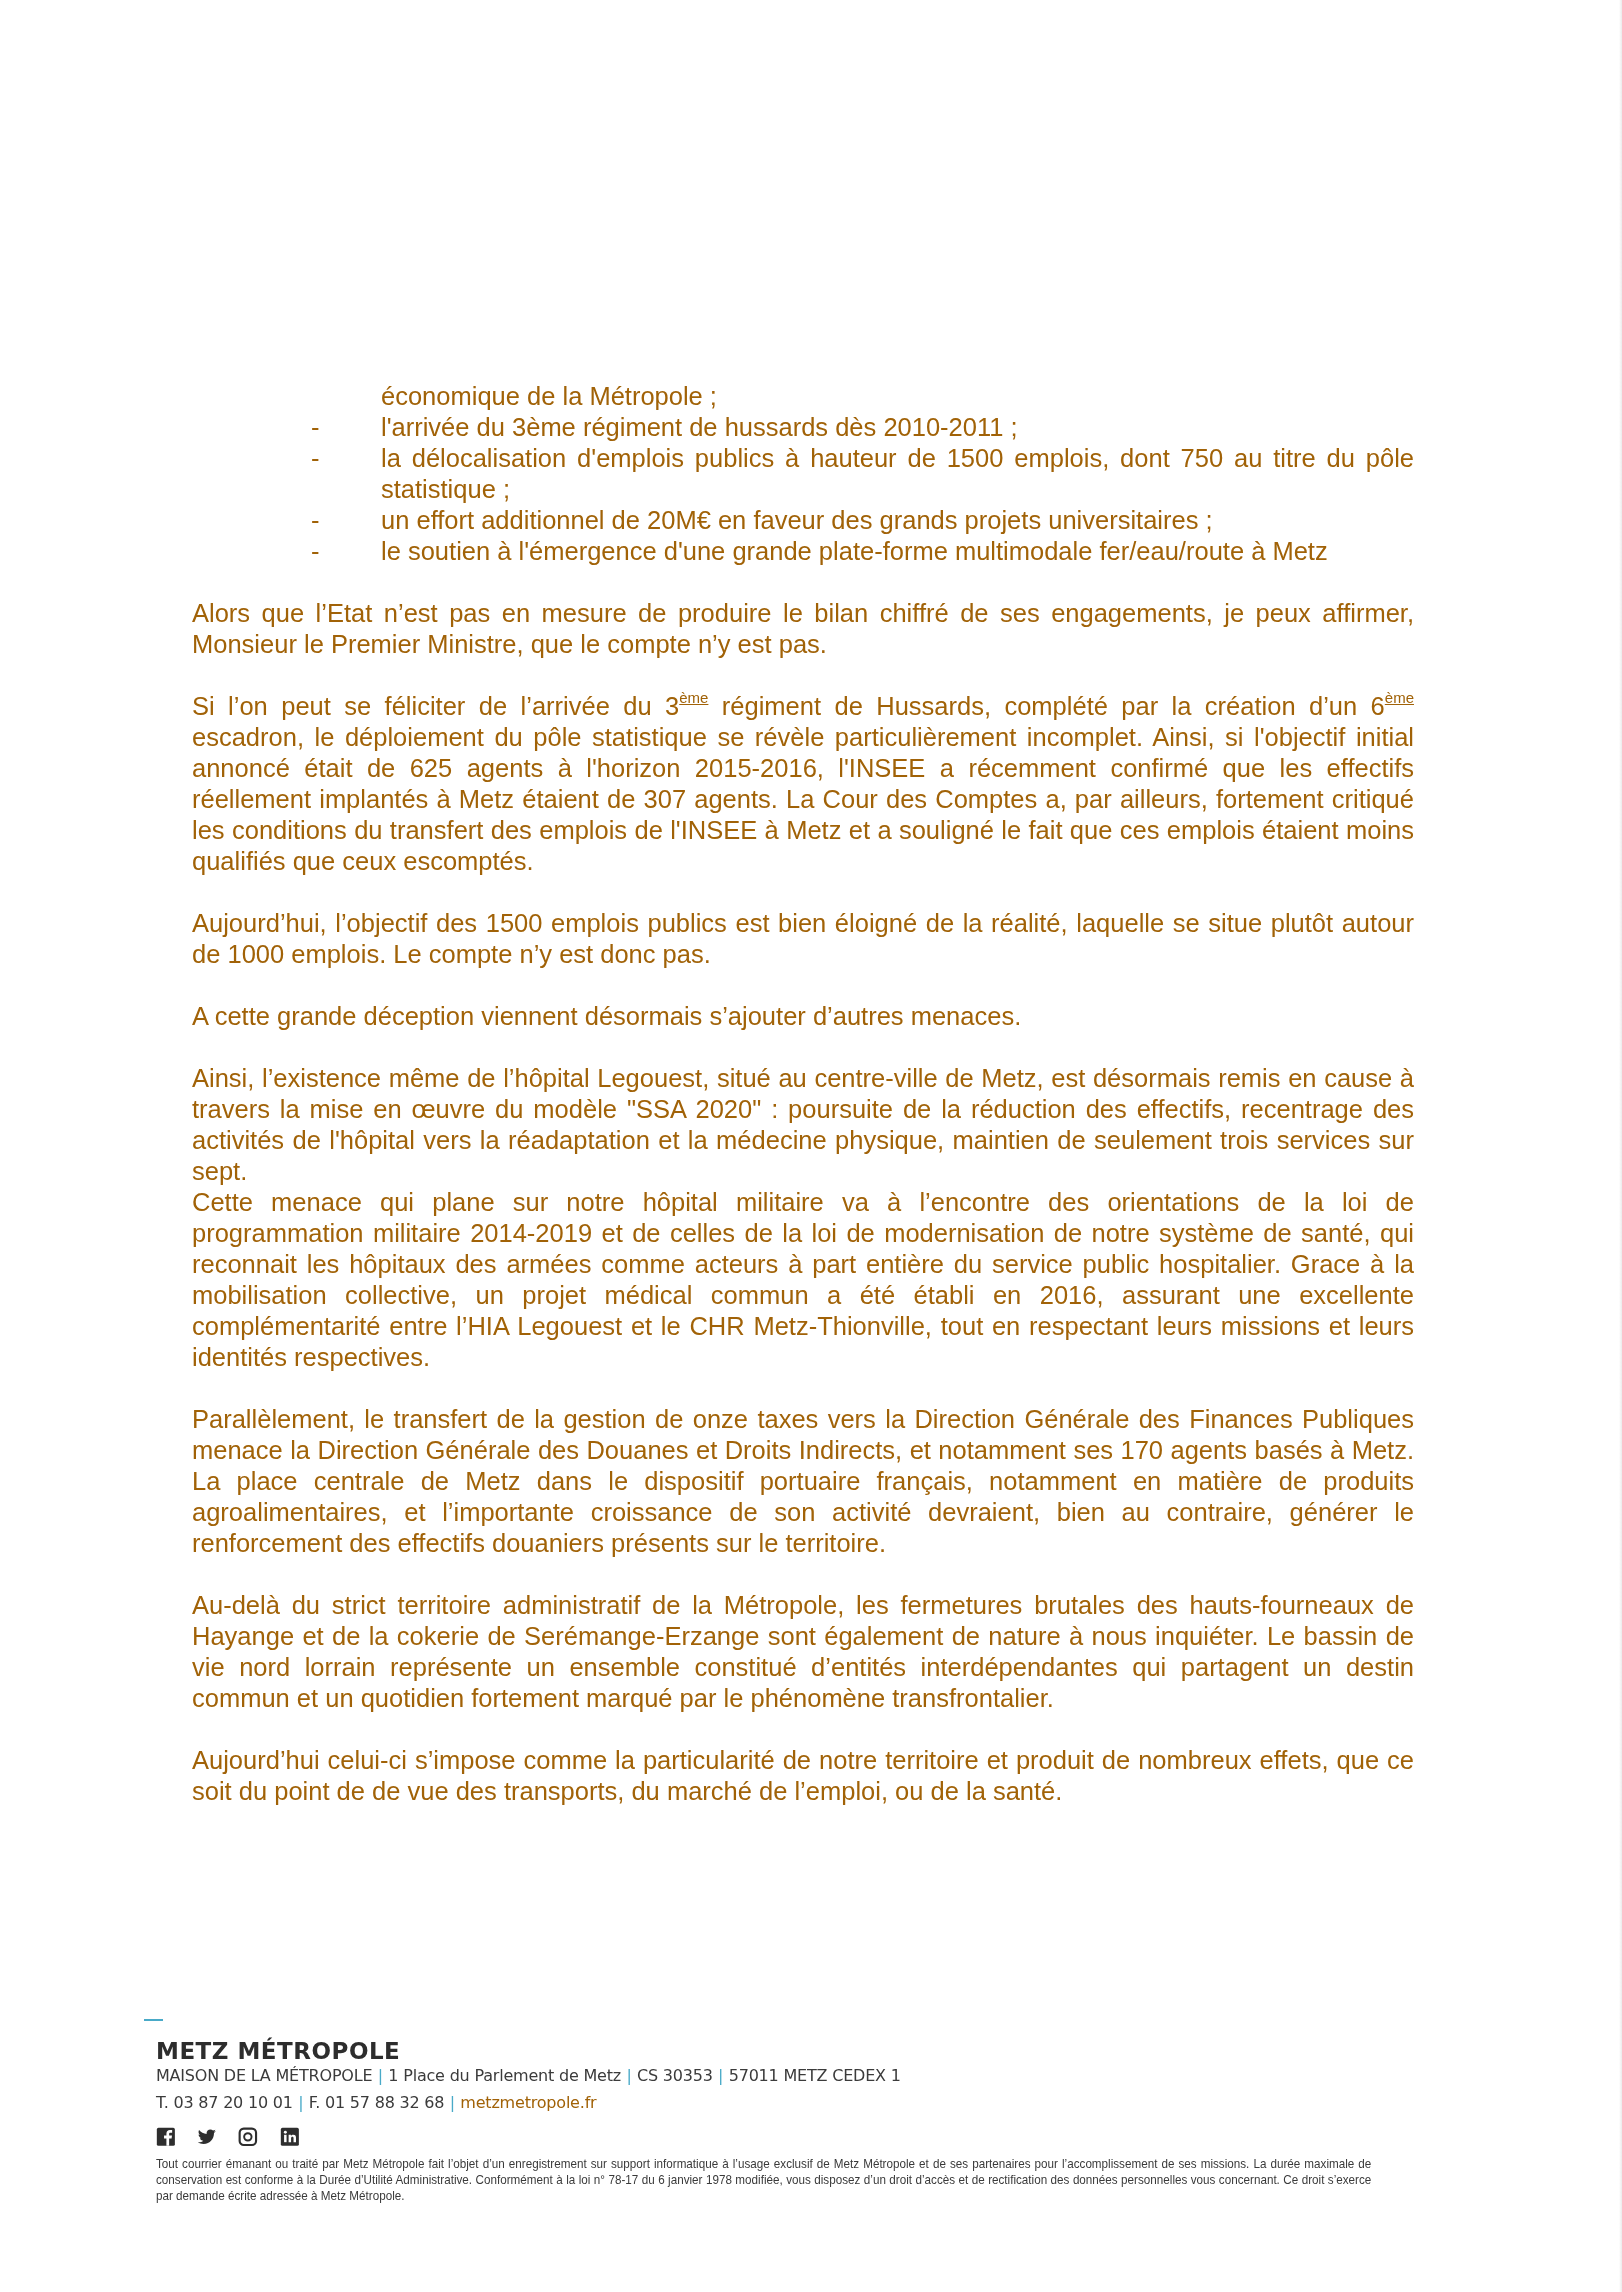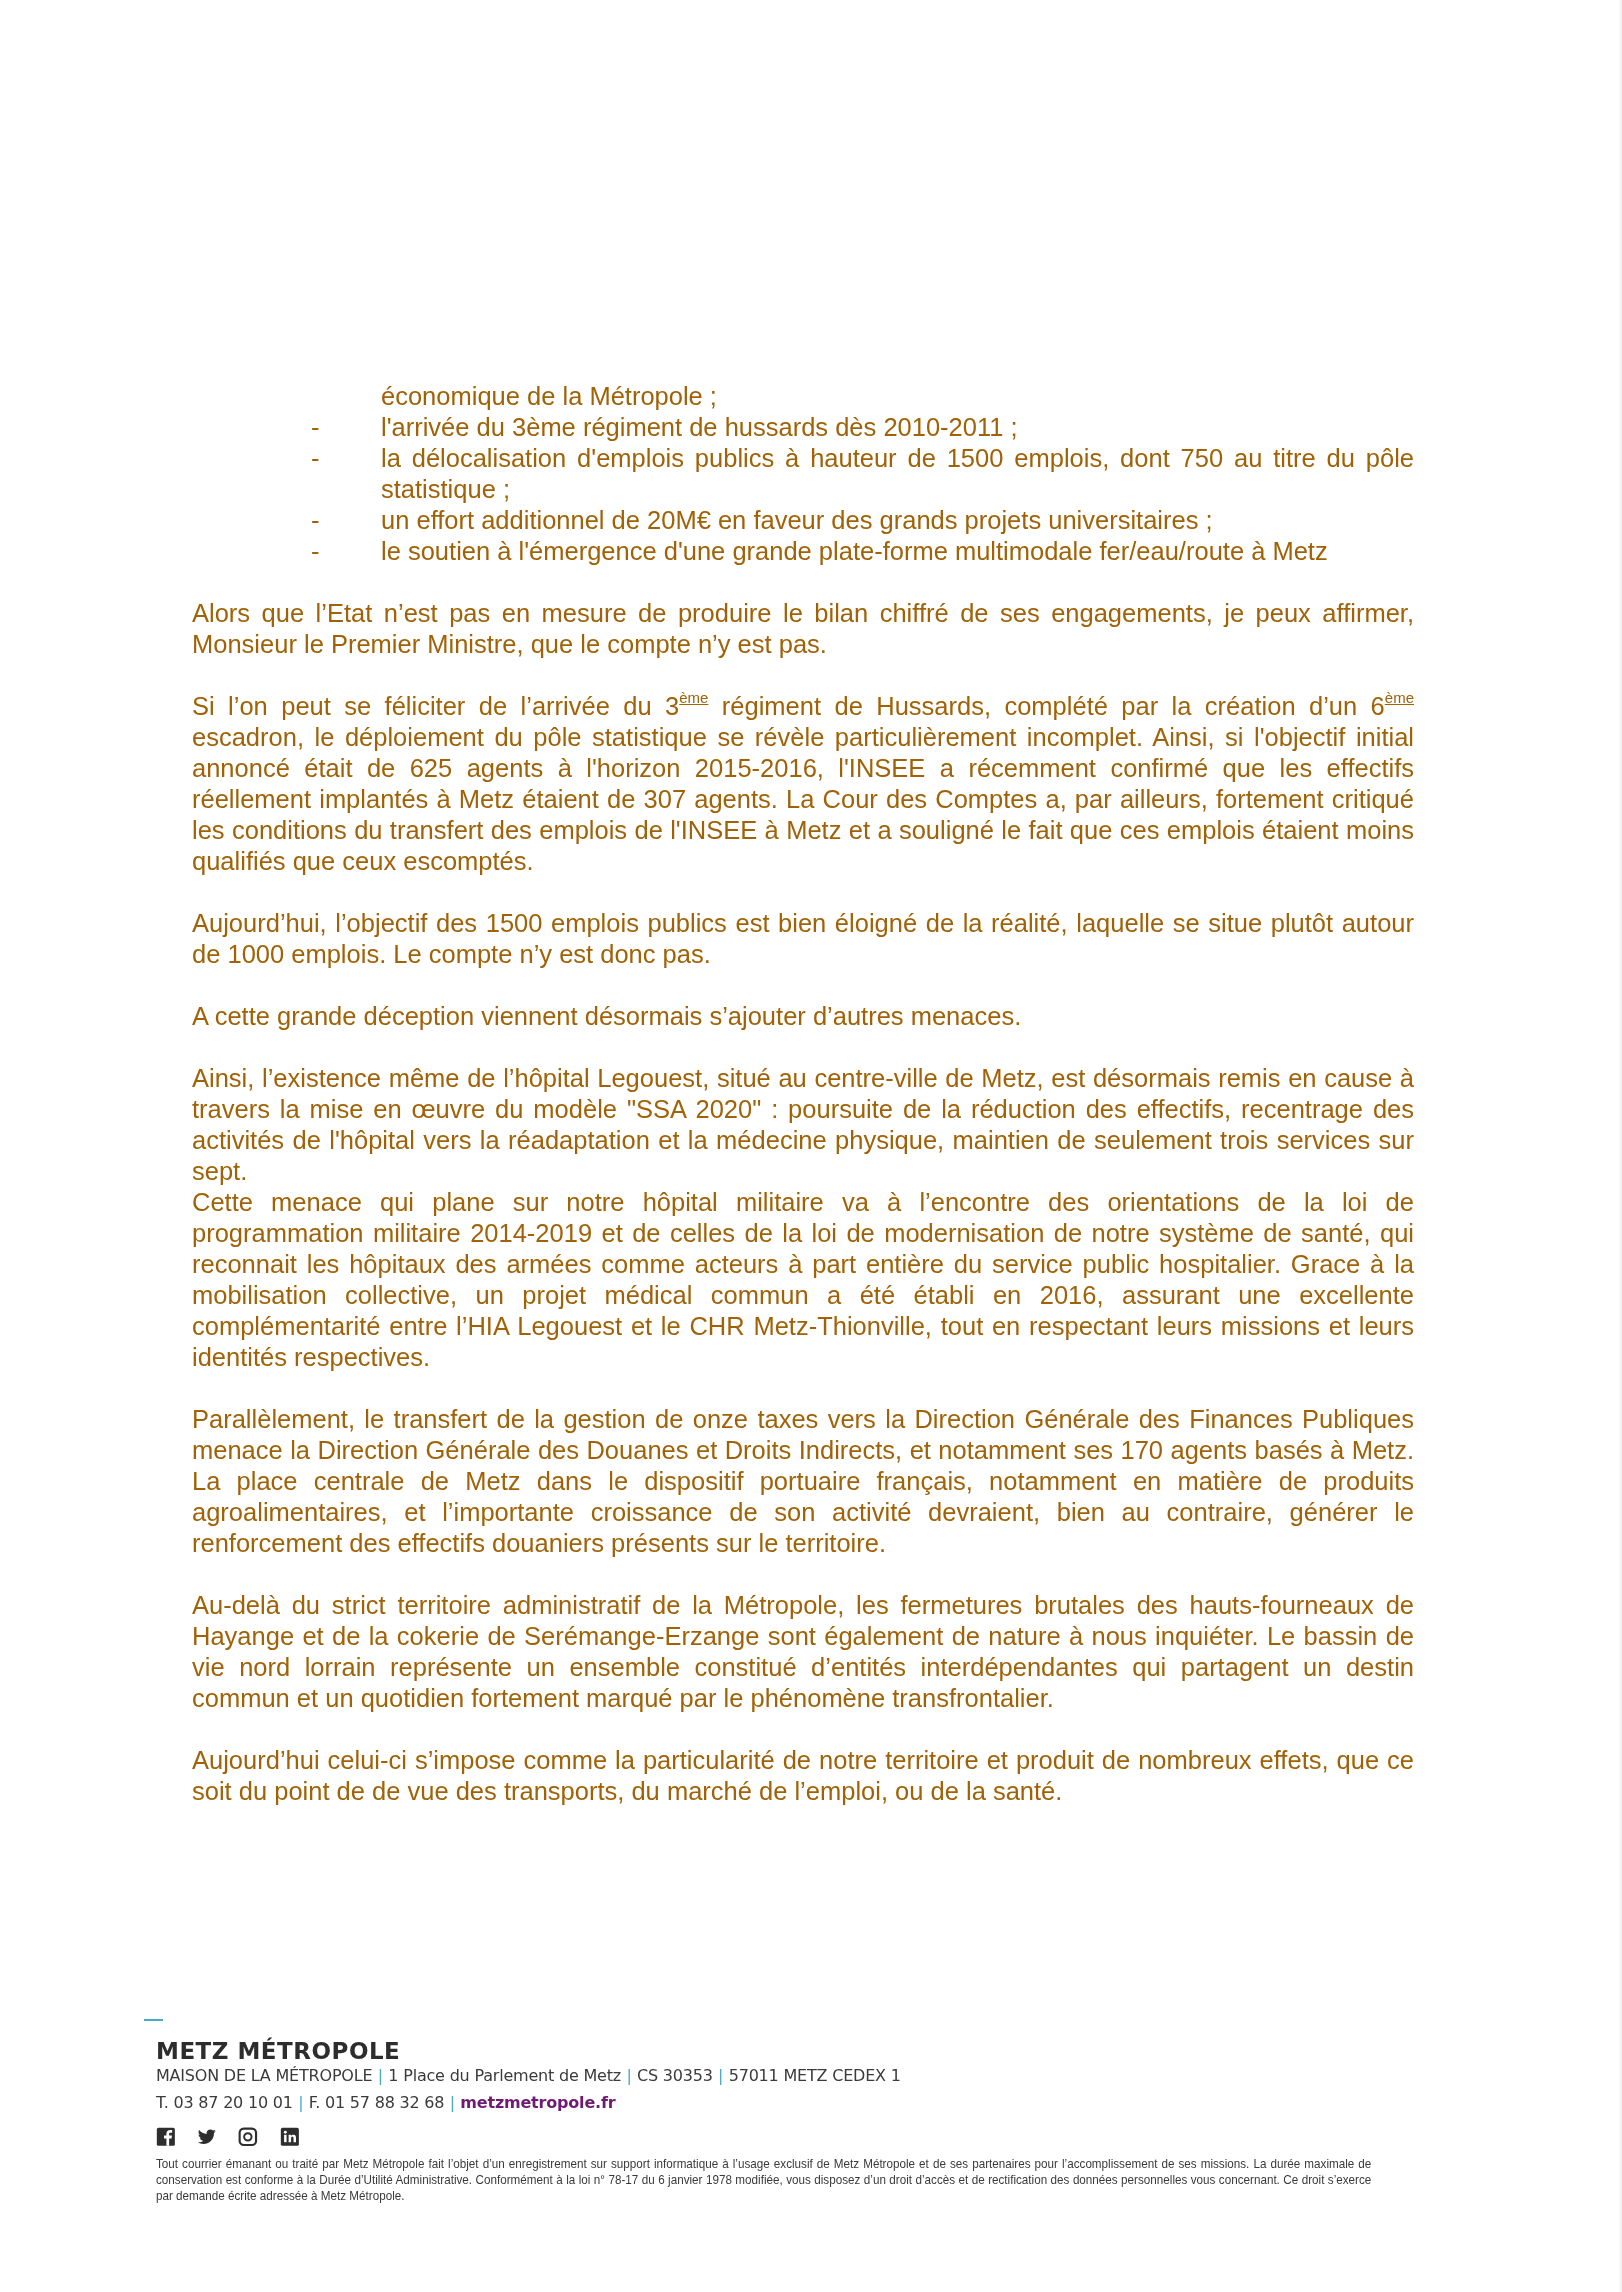--- a/index.html
+++ b/index.html
@@ -94,22 +94,22 @@
       color: #3b3b3b;
       line-height: 27px;
       white-space: nowrap;
       letter-spacing: -0.2px;
     }
     .sep {
       color: #49aac8;
       padding: 0 5.4px;
     }
     .website {
-      color: #701a75;
-      font-weight: bold;
+      color: #a16207;
+      font-weight: normal;
       text-align: center;
     }
     .social-row {
       margin-top: 10.7px;
       display: flex;
       gap: 21.5px;
       align-items: center;
     }
     .social-icon {
       width: 19.7px;

